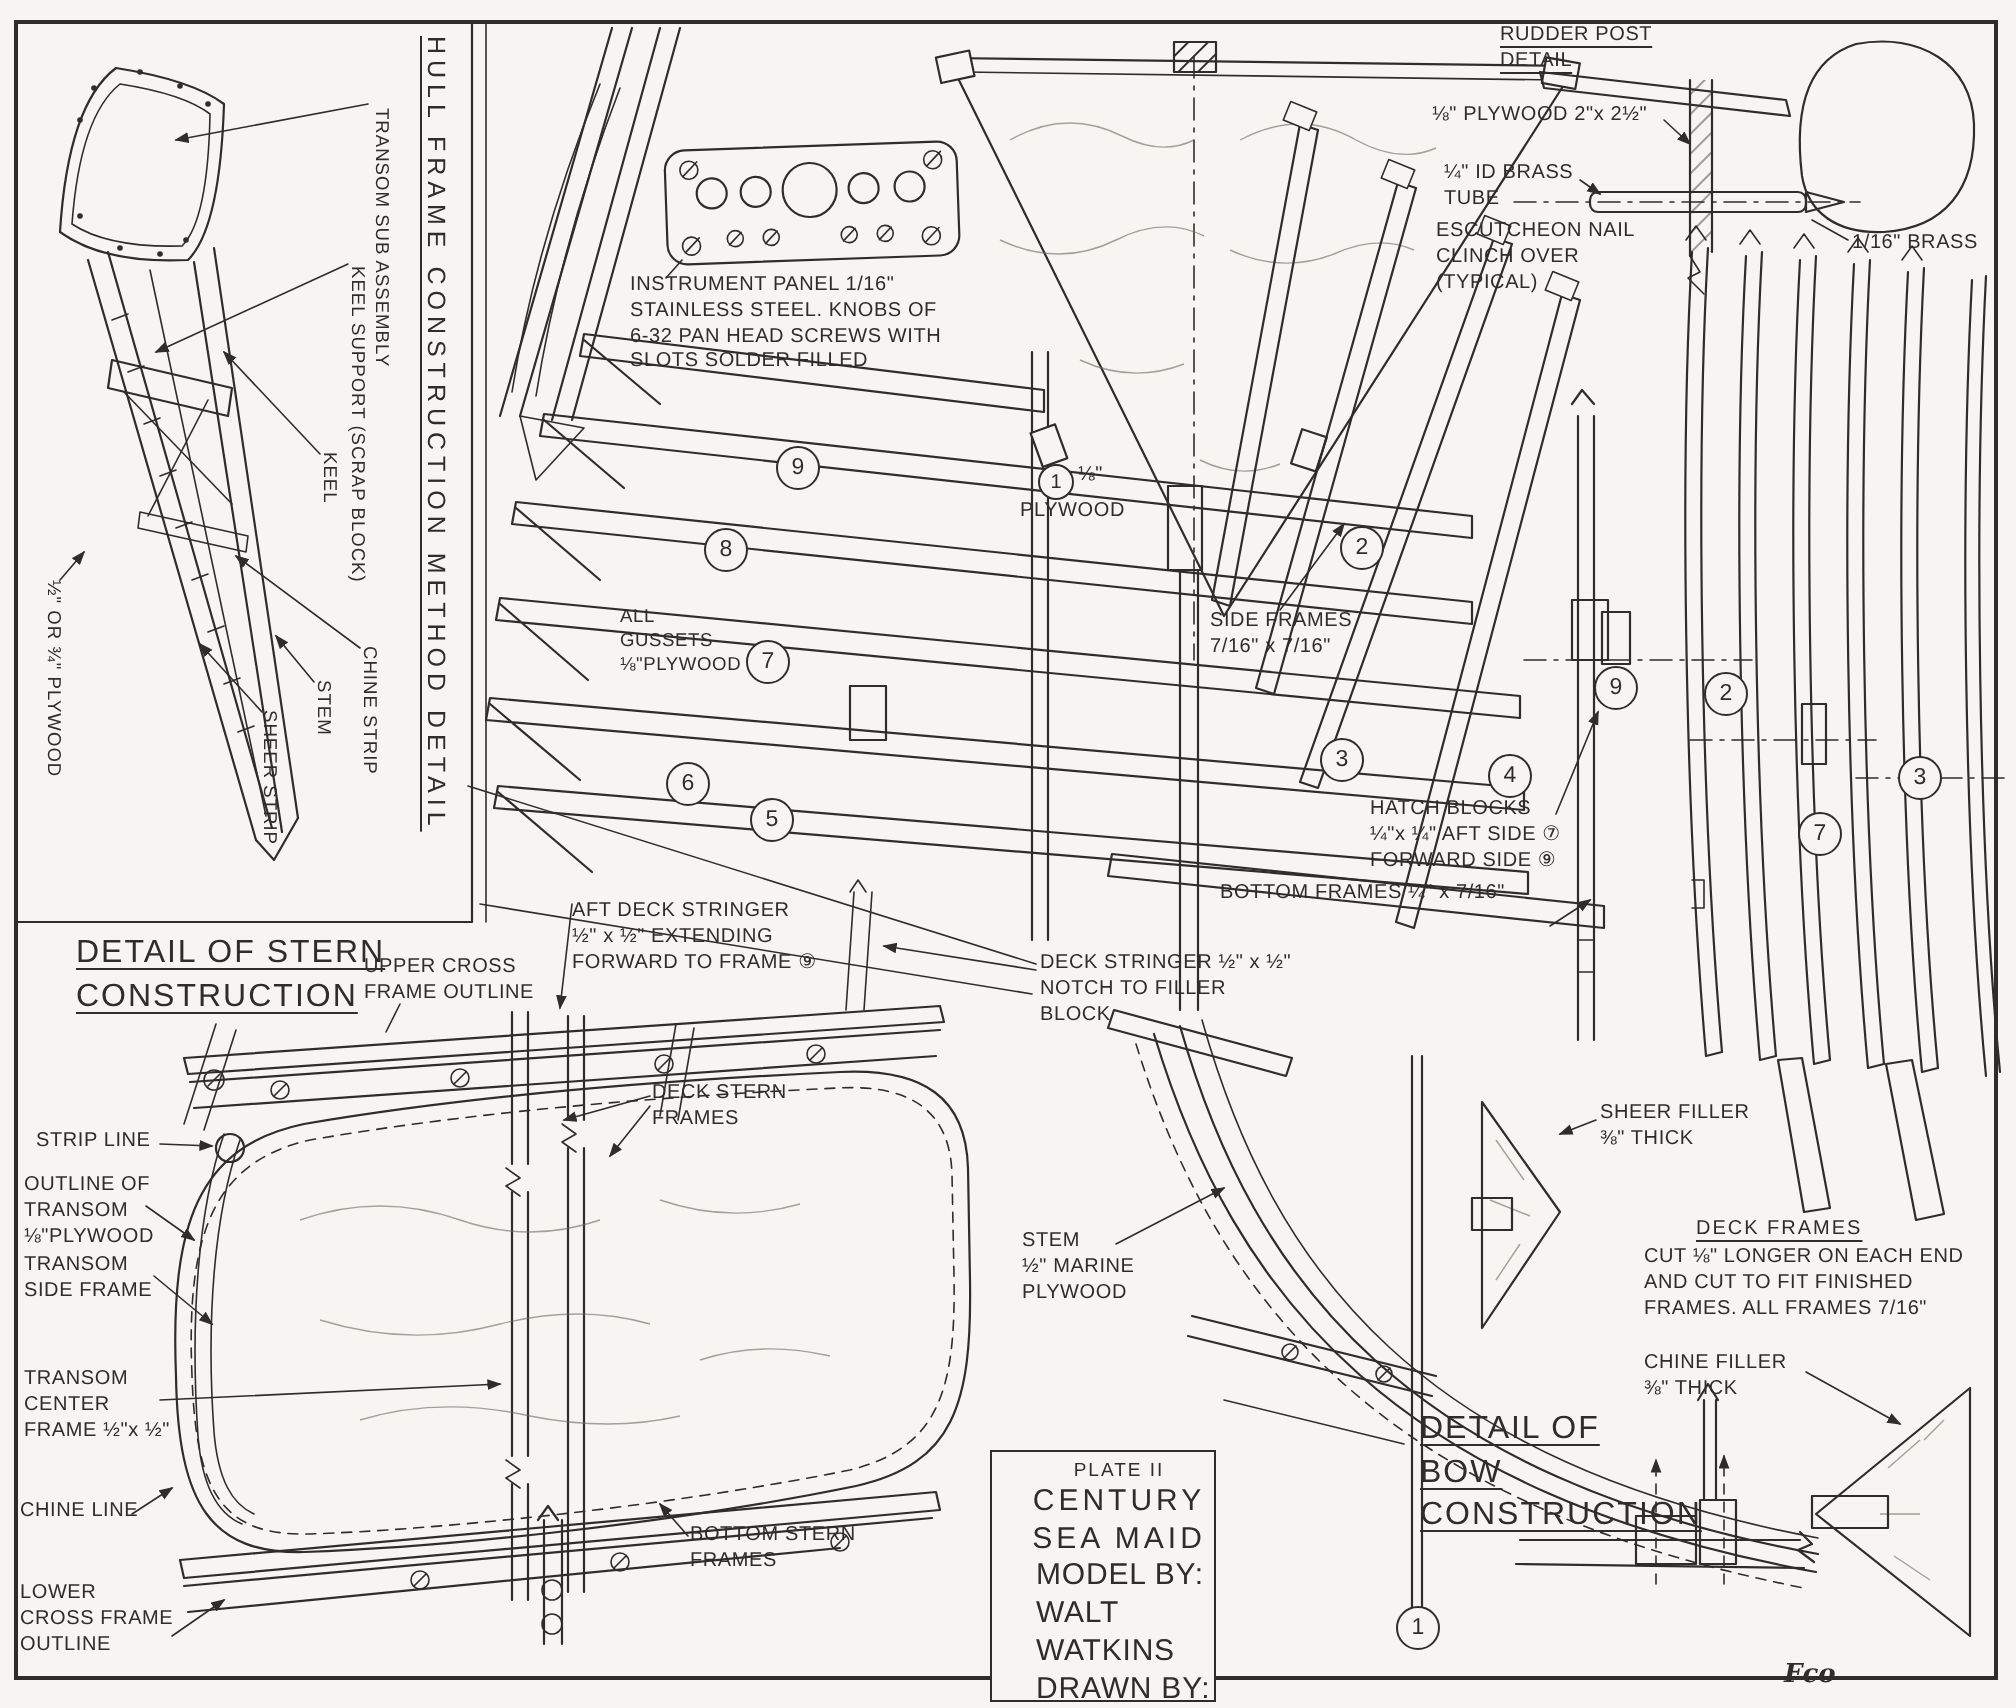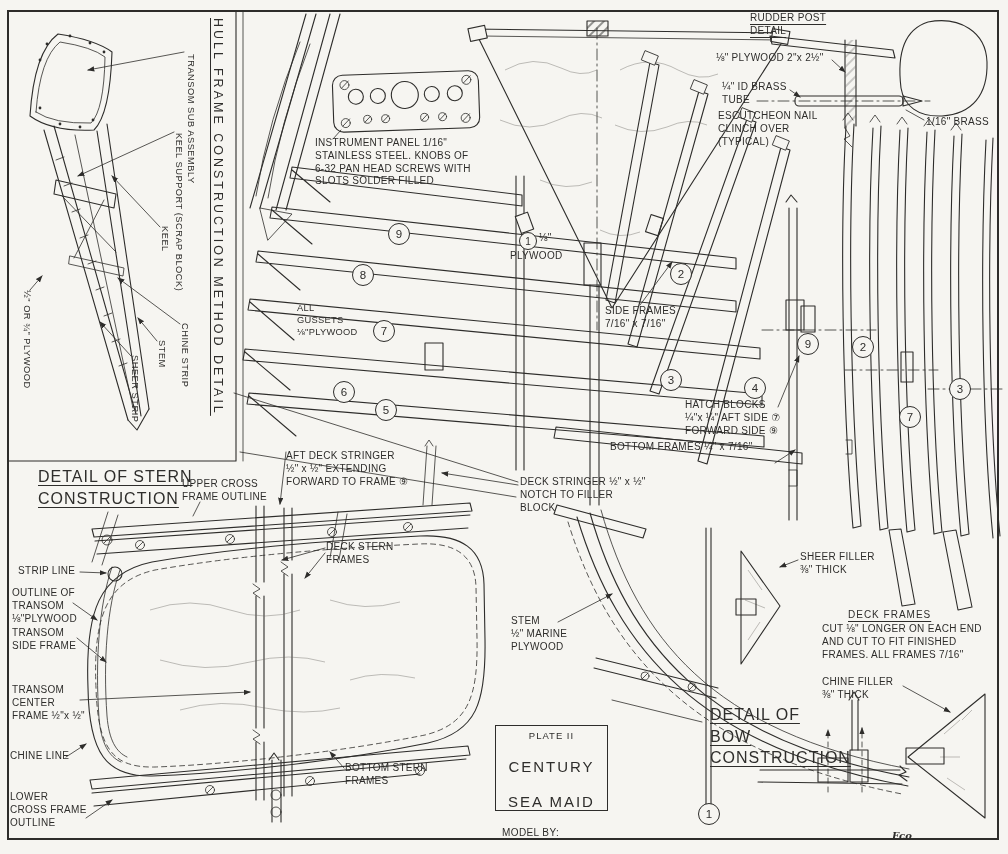--- a/index.html
+++ b/index.html
@@ -9,32 +9,32 @@
   .ln{fill:none;stroke:#2e2d2b;stroke-width:1.1;stroke-linecap:round;stroke-linejoin:round;}
   .ln2{fill:none;stroke:#2e2d2b;stroke-width:2;}
   .lnt{stroke-width:.8;}
   .dash{stroke-dasharray:5 4;}
   .dashdot{stroke-dasharray:11 4 2 4;}
   .grain{fill:none;stroke:#6a6862;stroke-width:.7;opacity:.6;}
   .lbl{position:absolute;font-size:10px;line-height:1.28;letter-spacing:.3px;white-space:pre-line;}
   .c{}
   .u{text-decoration:underline;text-underline-offset:2.5px;}
   .t14{font-size:16px;letter-spacing:1px;line-height:1.35;}
-  .s9{font-size:9.3px;}
+  .s9{font-size:9.3px;margin-left:13px;}
   .vert{writing-mode:vertical-rl;text-orientation:sideways;font-size:9.3px;letter-spacing:.5px;}
   .vtitle{font-size:12.5px;letter-spacing:3px;}
   .co{position:absolute;width:20px;height:20px;border:1.3px solid #2e2d2b;border-radius:50%;
       background:#f6f5f1;display:flex;align-items:center;justify-content:center;font-size:11.5px;}
   .co.sm{width:16px;height:16px;font-size:10px;}
-  .tb{position:absolute;left:495px;top:725px;width:113px;height:86px;border:1.7px solid #2e2d2b;
-      background:#f6f5f1;display:flex;flex-direction:column;padding:4px 0 0 0;box-sizing:border-box;gap:16px;}
-  .tb div{line-height:1.25;padding-left:6px;font-size:10px;letter-spacing:.4px;}
+  .tb{position:absolute;left:495px;top:725px;width:113px;height:126px;border:1.7px solid #2e2d2b;
+      background:#f6f5f1;display:flex;flex-direction:column;padding:4px 0 0 16px;box-sizing:border-box;}
+  .tb div{line-height:1.25;padding-left:6px;font-size:15px;letter-spacing:.4px;}
   .tb .bc{text-align:center;font-size:15px;letter-spacing:2px;padding-left:0;}
   .tb .pl{text-align:center;font-size:9.5px;letter-spacing:1px;padding-left:0;}
-  .sig{position:absolute;font-family:"DejaVu Serif",serif;font-style:italic;font-weight:bold;font-size:10px;}
+  .sig{position:absolute;font-family:"DejaVu Serif",serif;font-style:italic;font-weight:bold;font-size:13px;}
 </style>
 </head>
 <body>
 
 <div class="sheet">
 
 <svg width="1008" height="854" viewBox="0 0 1008 854">
   <defs>
     <pattern id="h1" width="7" height="7" patternUnits="userSpaceOnUse" patternTransform="rotate(45)">
       <line x1="1" y1="0" x2="1" y2="7" stroke="#2e2d2b" stroke-width="1"></line>

